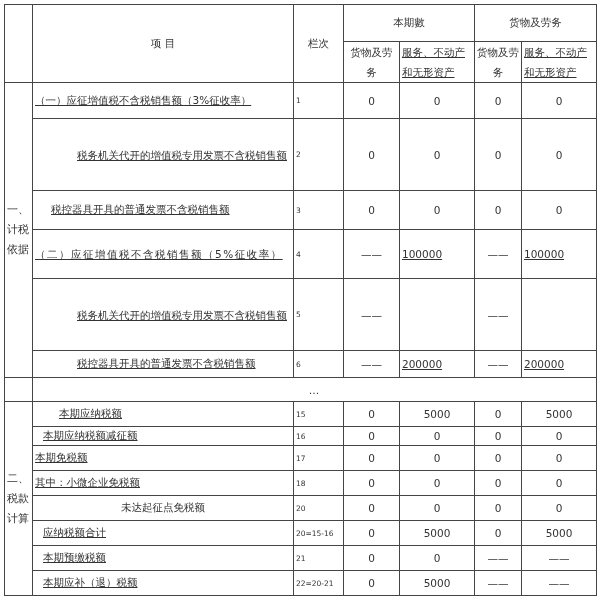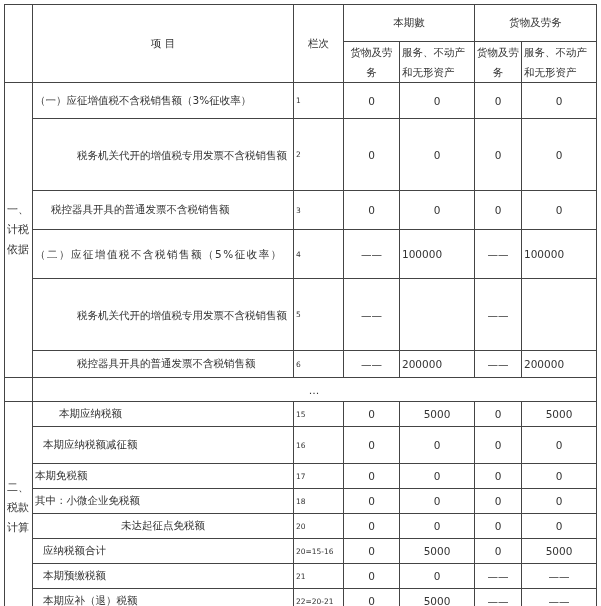--- a/index.html
+++ b/index.html
@@ -2,21 +2,21 @@
 <html><head>
 <meta charset="utf-8">
 <style>
   html, body { margin: 0; padding: 0; background: #ffffff; }
   body { width: 601px; height: 606px; position: relative; overflow: hidden;
          font-family: "DejaVu Sans", "Liberation Sans", sans-serif; color: #333; }
   table.tax { position: absolute; left: 4px; top: 4px; border-collapse: collapse;
               table-layout: fixed; width: 592px; font-size: 10.5px; }
   table.tax td { border: 1px solid #444; padding: 0 2px; vertical-align: middle; overflow: hidden; }
   .c { text-align: center; }
-  .l { text-align: left; }
+  .l { text-align: left; text-decoration: underline; }
   .ind2 { text-align: center; }
   .num { font-size: 7.5px; text-align: left; }
   .sec { text-align: left; line-height: 20px; font-size: 11px; }
   .hdr { line-height: 20px; }
   .dots { text-align: center; letter-spacing: 1px; }
 </style>
 </head>
 <body>
 
 <table class="tax">
@@ -102,21 +102,21 @@
 
   <tr style="height:25px">
     <td rowspan="8" class="sec">二、税款计算</td>
     <td class="l" style="padding-left:26px">本期应纳税额</td>
     <td class="num">15</td>
     <td class="c">0</td>
     <td class="c">5000</td>
     <td class="c">0</td>
     <td class="c">5000</td>
   </tr>
-  <tr style="height:37px">
+  <tr style="height:19px">
     <td class="l" style="padding-left:10px">本期应纳税额减征额</td>
     <td class="num">16</td>
     <td class="c">0</td>
     <td class="c">0</td>
     <td class="c">0</td>
     <td class="c">0</td>
   </tr>
   <tr style="height:25px">
     <td class="l" style="">本期免税额</td>
     <td class="num">17</td>

